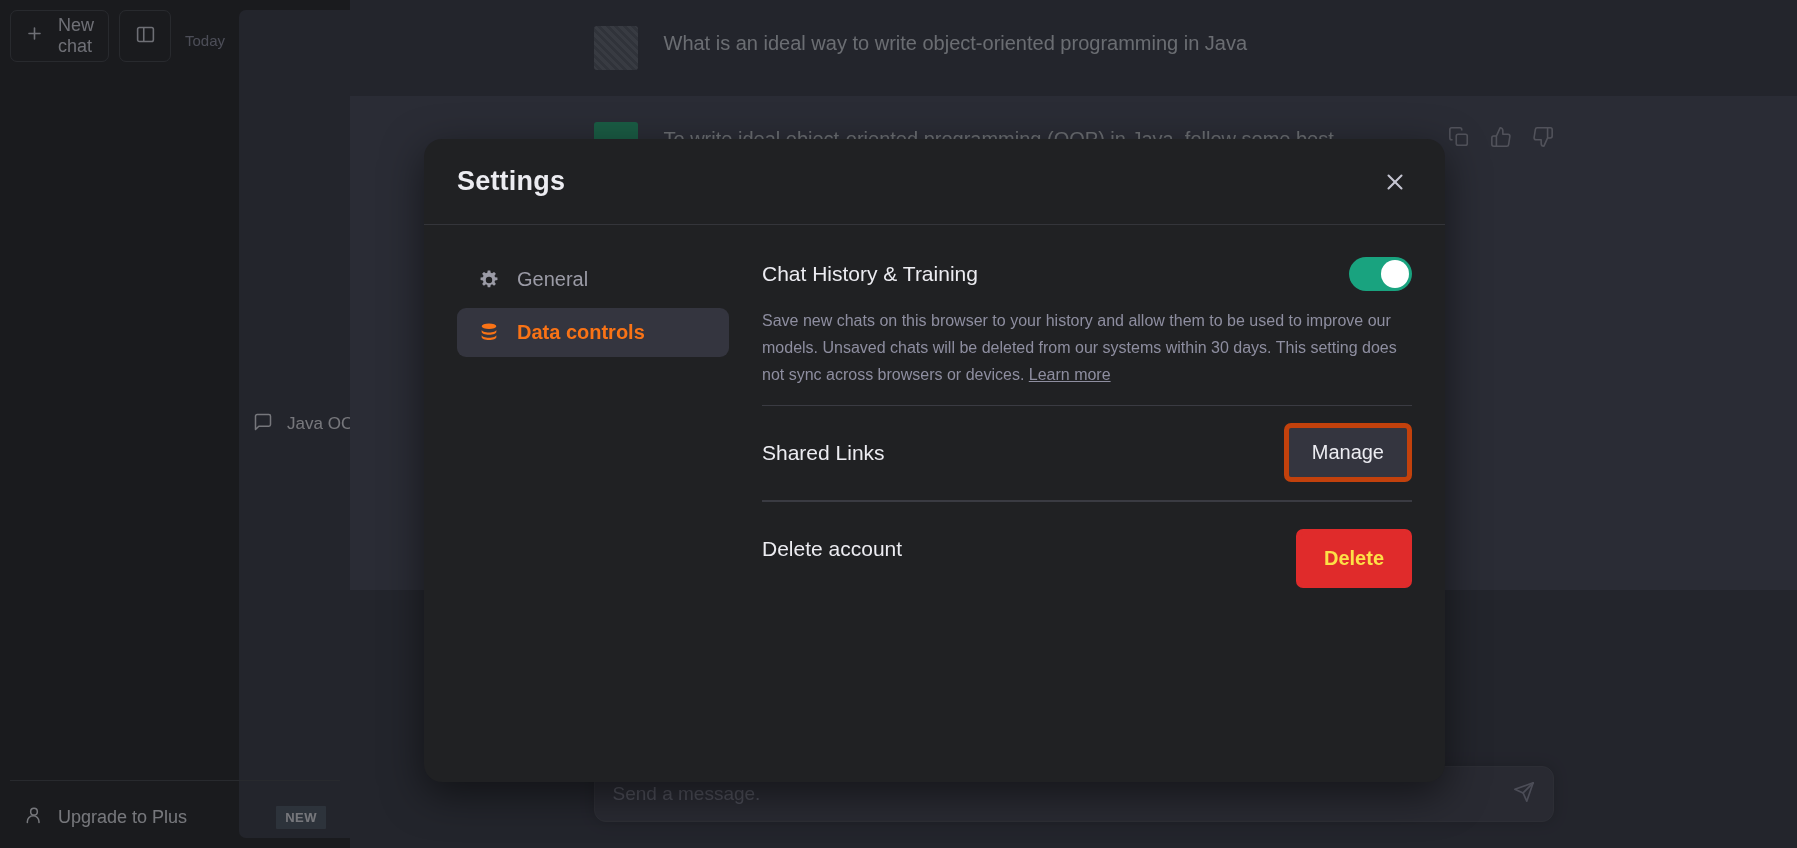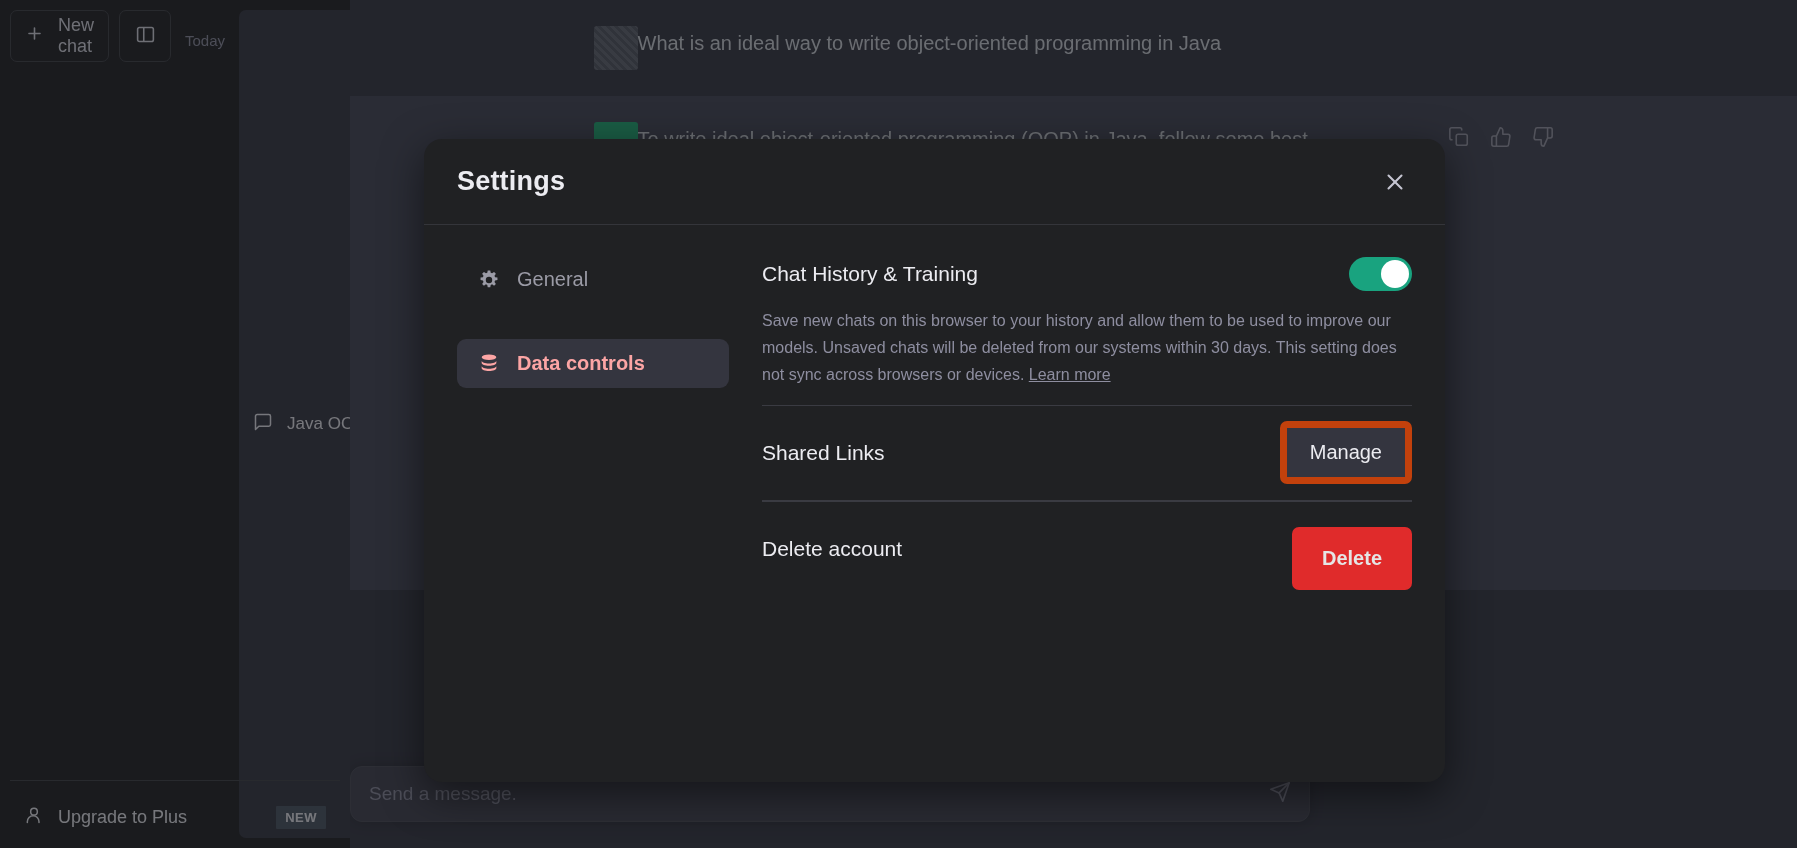--- a/index.html
+++ b/index.html
@@ -128,20 +128,21 @@
     overflow: hidden;
   }
   .msg {
     padding: 26px 0;
     display: flex;
     justify-content: center;
   }
   .msg-inner {
     width: 960px;
     display: flex;
+    gap: 26px;
     align-items: flex-start;
   }
   .avatar {
     width: 44px; height: 44px;
     flex: 0 0 44px;
     border-radius: 3px;
     background:
       repeating-linear-gradient(45deg, #6b6f7a 0 3px, #565a66 3px 6px),
       #5c606b;
     opacity: .85;
@@ -166,20 +167,21 @@
   }
   .ol { padding-left: 28px; }
   .ol li { margin-bottom: 18px; }
 
   
   .composer-wrap {
     position: absolute;
     left: 0; right: 0; bottom: 0;
     padding: 20px 0 26px;
     display: flex;
+    justify-content: center;
     background: linear-gradient(to bottom, rgba(52,53,65,0), #343541 45%);
   }
   .composer {
     width: 960px;
     min-height: 56px;
     border: 1px solid #4a4b55;
     border-radius: 12px;
     background: #40414f;
     display: flex;
     align-items: center;
@@ -262,23 +264,22 @@
     color: #9b9ba6;
     font-size: 20px;
   }
   .nav-item .nav-icon {
     width: 23px; height: 23px;
     display: flex; align-items: center; justify-content: center;
     flex: 0 0 23px;
   }
   .nav-item.active {
     background: #34353f;
-    color: #fca5a5;
+    color: #f97316;
     font-weight: bold;
-    margin-top: 31px;
   }
 
   
   .modal-panel {
     flex: 1;
     padding-left: 33px;
     display: flex;
     flex-direction: column;
   }
   .panel-row {
@@ -328,32 +329,32 @@
   .toggle .knob {
     position: absolute;
     top: 3px; left: 32px;
     width: 28px; height: 28px;
     border-radius: 50%;
     background: #ffffff;
   }
 
   
   .btn {
-    border: 7px solid #c2410c;
+    border: 5px solid #c2410c;
     background: #34353f;
     color: #ececf1;
     font-size: 20px;
     border-radius: 7px;
     padding: 13px 23px;
     white-space: nowrap;
   }
   .btn.danger {
     background: #e02b2b;
     border-color: #e02b2b;
-    color: #e5e5e5;
+    color: #fde047;
     font-weight: bold;
     margin-top: 20px;
   }
 </style>
 </head>
 <body>
 
 <div class="app">
 
   <aside class="sidebar">

